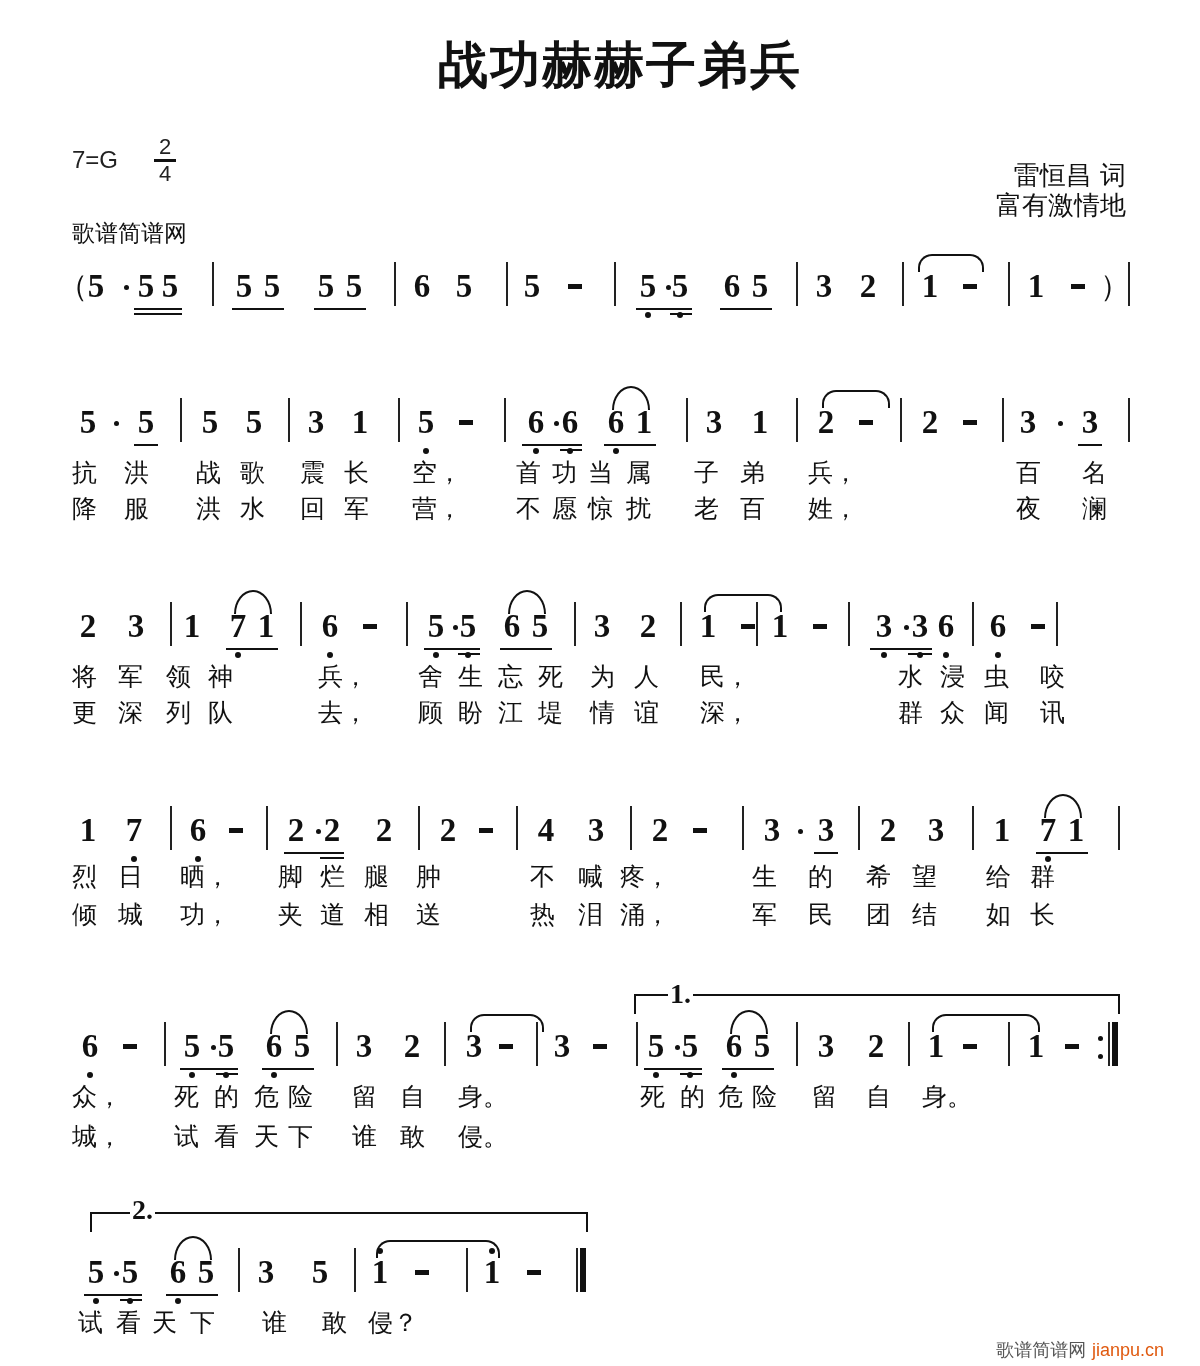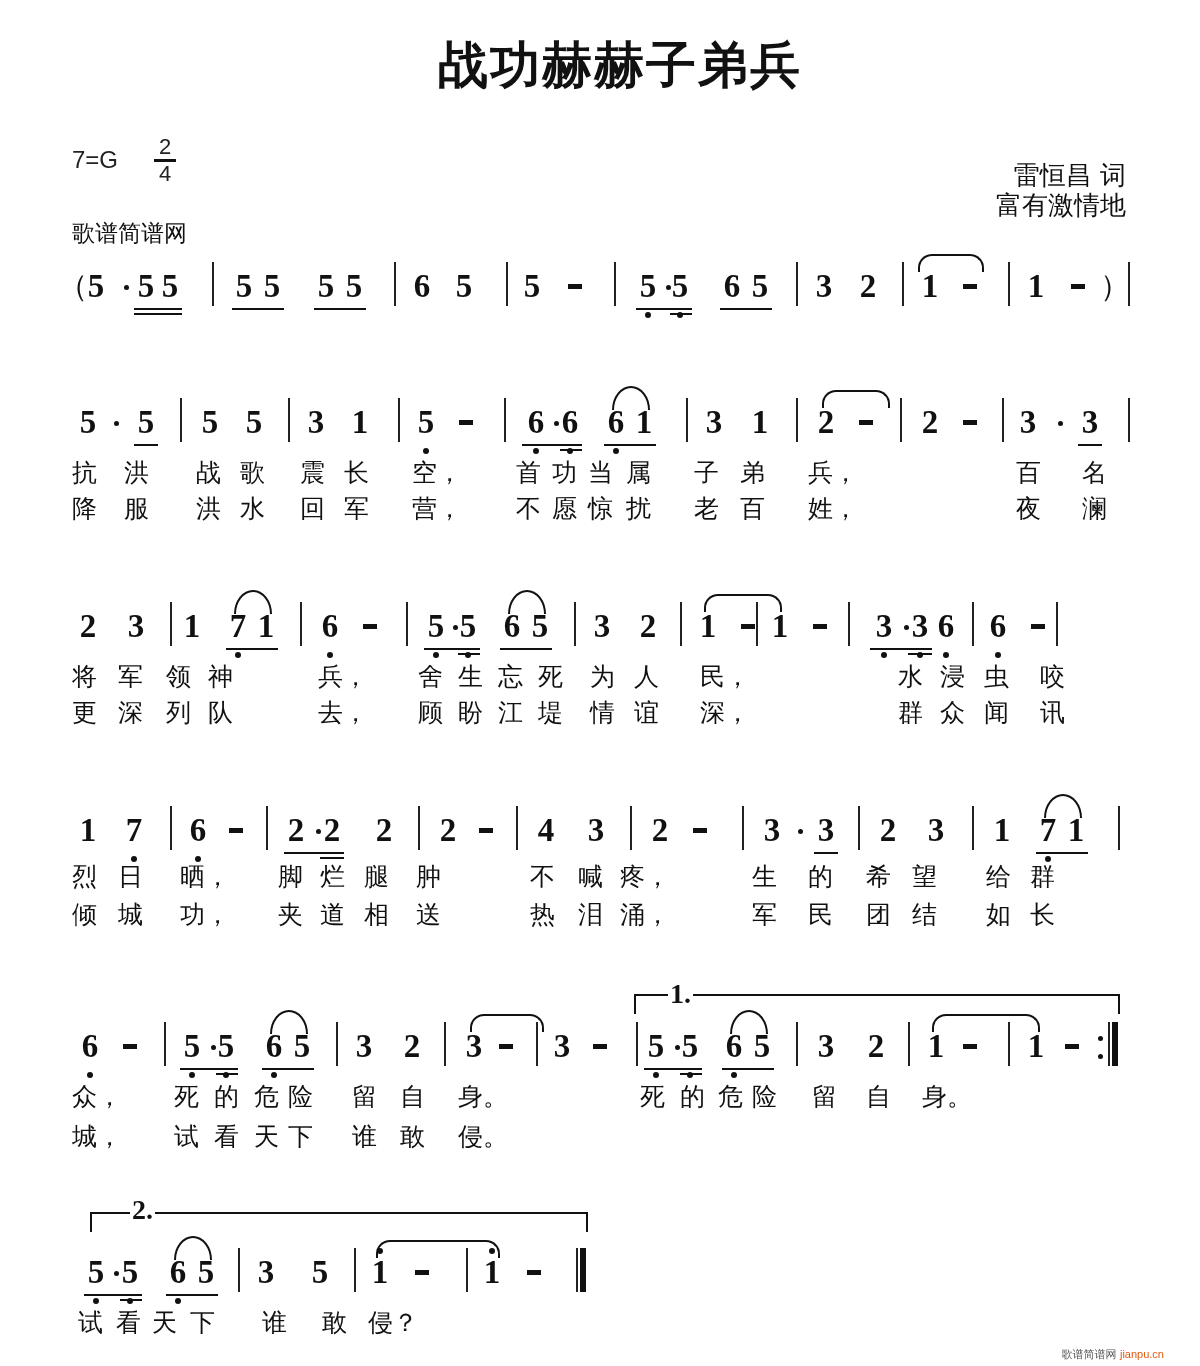--- a/index.html
+++ b/index.html
@@ -23,21 +23,21 @@
   .aug { position: absolute; width: 5px; height: 5px; border-radius: 50%; background: #111; }
   .ul { position: absolute; height: 2px; background: #111; }
   .bl { position: absolute; width: 1.5px; height: 44px; background: #222; }
   .thick { position: absolute; width: 6px; height: 44px; background: #111; }
   .slur { position: absolute; border: 2px solid #111; border-bottom: none; border-radius: 50% 50% 0 0 / 100% 100% 0 0; }
   .tie { position: absolute; border: 2px solid #111; border-bottom: none; border-radius: 14px 14px 0 0; }
   .paren { position: absolute; font-size: 30px; font-family: "DejaVu Serif", serif; }
   .ly { position: absolute; font-size: 25px; font-family: "DejaVu Serif", serif; white-space: pre; }
   .volta { position: absolute; border-top: 2px solid #111; border-left: 2px solid #111; border-right: 2px solid #111; height: 18px; }
   .vnum { position: absolute; font-weight: bold; font-size: 28px; background: #fff; padding: 0 2px; font-family: "Liberation Serif", serif; }
-  .wm { right: 36px; bottom: 4px; font-size: 11px; color: #555; font-family: "DejaVu Sans", sans-serif; }
+  .wm { right: 36px; bottom: 4px; font-size: 18px; color: #555; font-family: "DejaVu Sans", sans-serif; }
   .wm span.url { color: #e05a10; font-family: "Liberation Sans", sans-serif; }
 </style>
 </head>
 <body>
 
 <div class="abs title">战功赫赫子弟兵</div>
 <div class="abs key">7=G</div>
 <div class="abs ts">
   <div>2</div>
   <div class="bar"></div>

